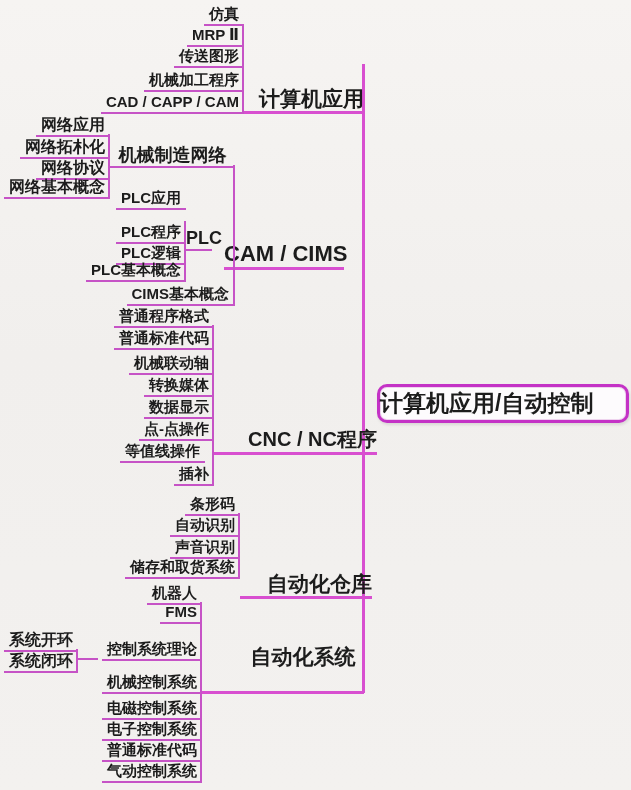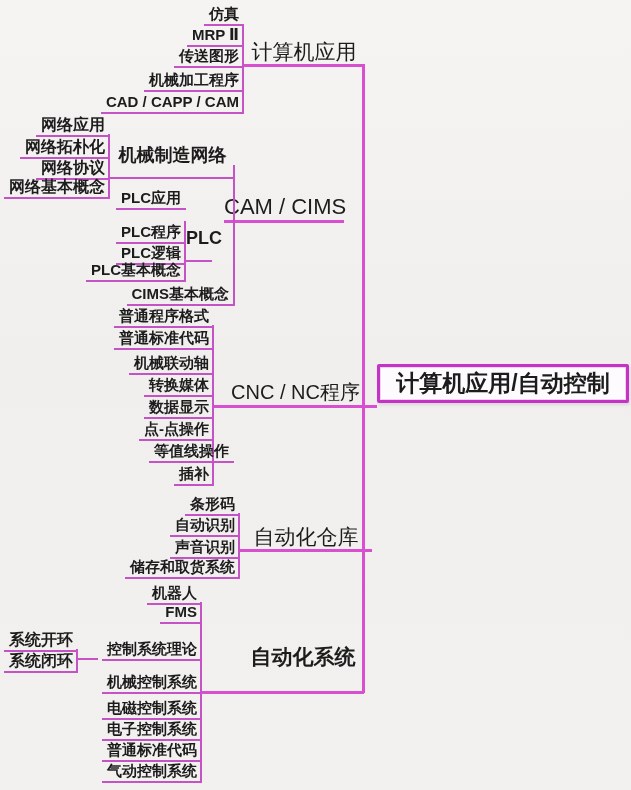--- a/index.html
+++ b/index.html
@@ -14,39 +14,40 @@
     background:linear-gradient(180deg,#f6f4f2 0%,#f1efed 45%,#f3f1ef 100%);
     font-family:"Liberation Sans","DejaVu Sans",sans-serif;
   }
   .leaf{
     position:absolute;white-space:nowrap;
     font-size:15px;font-weight:bold;line-height:19px;color:var(--text);
     padding:0 5px 1px 5px;border-bottom:2px solid var(--line);
   }
   .leaf.small{font-size:16px;}
   .blabel{
-    position:absolute;white-space:nowrap;text-align:center;
-    font-weight:normal;color:var(--text);
+    position:absolute;white-space:nowrap;text-align:right;
+    font-weight:bold;color:var(--text);
     border-bottom:3px solid var(--trunk);
+    margin-top:47px;
   }
   .slabel{
     position:absolute;white-space:nowrap;text-align:center;
     font-weight:bold;color:var(--text);font-size:18px;line-height:20px;
-    padding-bottom:12px;border-bottom:2px solid var(--line);
+    padding-bottom:1px;border-bottom:2px solid var(--line);
   }
   .vline{position:absolute;width:0;border-left:2px solid var(--line);}
   .vline.thick{border-left-width:3px;border-left-color:var(--trunk);}
   .hline{position:absolute;height:0;border-top:2px solid var(--line);}
   .hline.thick{border-top-width:3px;border-top-color:var(--trunk);}
   .root{
-    position:absolute;left:377px;top:364px;width:246px;height:33px;
-    background:#fdfbfd;border:3px solid var(--root-border);border-radius:2px;
+    position:absolute;left:377px;top:384px;width:246px;height:33px;
+    background:#fdfbfd;border:3px solid var(--root-border);border-radius:10px;
     box-shadow:0 0 0 1px #eed3ee inset,1px 2px 3px rgba(0,0,0,0.10);
     font-size:23px;font-weight:bold;color:var(--text);
-    text-align:center;line-height:33px;white-space:nowrap;
+    text-align:left;line-height:33px;white-space:nowrap;
   }
   .two-line{
     position:absolute;text-align:center;font-weight:bold;color:var(--text);
     font-size:21px;line-height:23px;white-space:nowrap;
   }
 </style>
 </head>
 <body>
 
 <div class="canvas">
@@ -83,21 +84,21 @@
   <div class="leaf" style="right:445px;top:260px">PLC基本概念</div>
 
   <div class="blabel" style="left:214px;top:380px;width:163px;font-size:20px;line-height:25px">CNC / NC程序</div>
   <div class="vline" style="left:212px;top:325px;height:160px"></div>
   <div class="leaf" style="right:417px;top:306px">普通程序格式</div>
   <div class="leaf" style="right:417px;top:328px">普通标准代码</div>
   <div class="leaf" style="right:417px;top:353px">机械联动轴</div>
   <div class="leaf" style="right:417px;top:375px">转换媒体</div>
   <div class="leaf" style="right:417px;top:397px">数据显示</div>
   <div class="leaf" style="right:417px;top:419px">点-点操作</div>
-  <div class="leaf" style="right:397px;top:441px">等值线操作</div>
+  <div class="leaf" style="right:426px;top:441px">等值线操作</div>
   <div class="leaf" style="right:417px;top:464px">插补</div>
 
   <div class="blabel" style="left:240px;top:524px;width:132px;font-size:21px;line-height:25px">自动化仓库</div>
   <div class="vline" style="left:238px;top:513px;height:65px"></div>
   <div class="leaf" style="right:391px;top:494px">条形码</div>
   <div class="leaf" style="right:391px;top:515px">自动识别</div>
   <div class="leaf" style="right:391px;top:537px">声音识别</div>
   <div class="leaf" style="right:391px;top:557px">储存和取货系统</div>
 
   <div class="two-line" style="left:240px;top:645px;width:126px">

